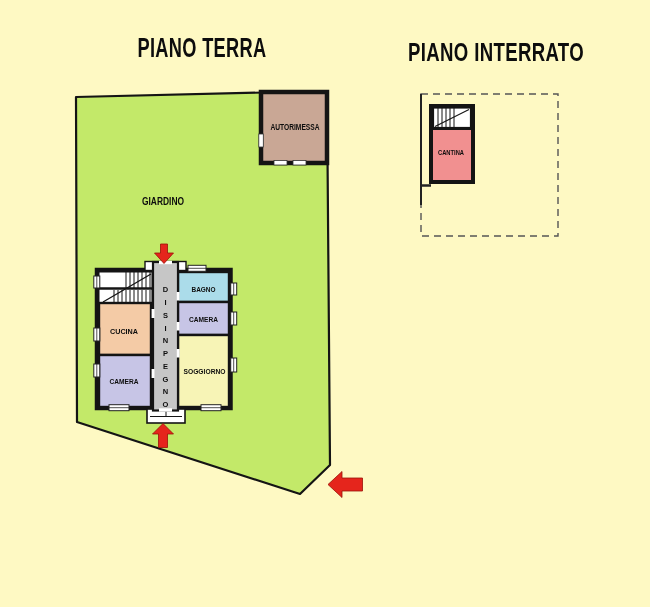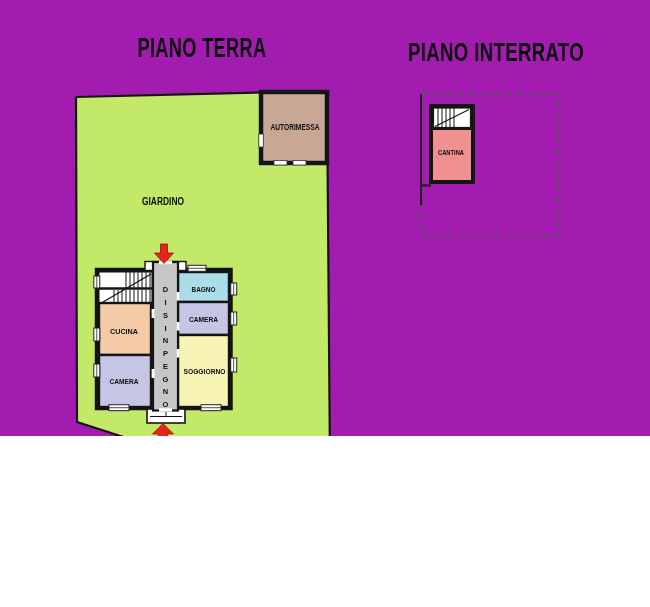--- a/index.html
+++ b/index.html
@@ -1,20 +1,20 @@
 <!DOCTYPE html>
 <html><head>
 <meta charset="utf-8">
 <style>
   html, body { margin: 0; padding: 0; background: #ffffff; }
   .stage {
     position: relative;
     width: 650px;
-    height: 436px;
-    background: #a21caf;
+    height: 607px;
+    background: #fef9c3;
     overflow: hidden;
     font-family: "Liberation Sans", sans-serif;
   }
   svg text {
     font-family: "Liberation Sans", sans-serif;
     font-weight: bold;
     fill: #0d0d0d;
   }
   .title-text { letter-spacing: 0.5px; }
 </style>

